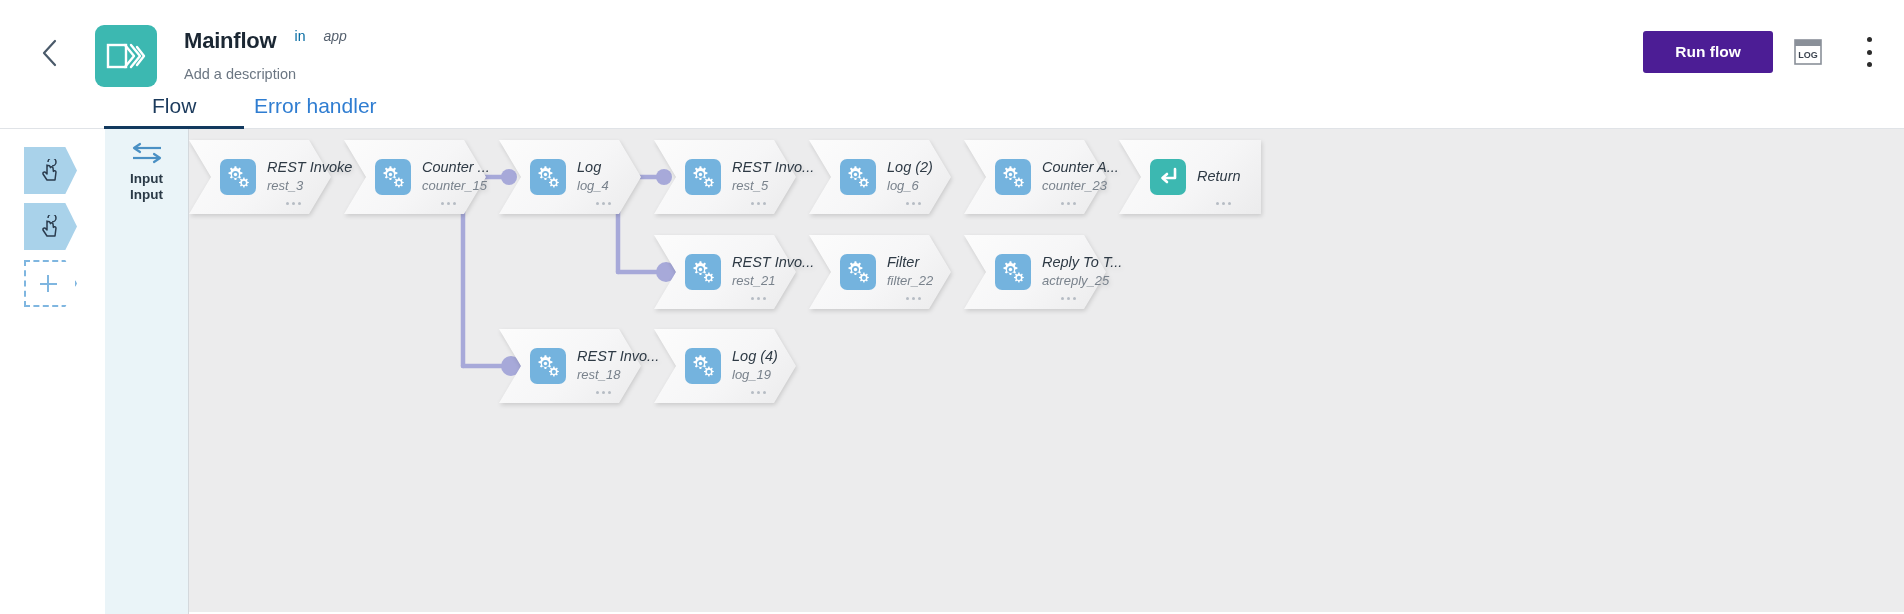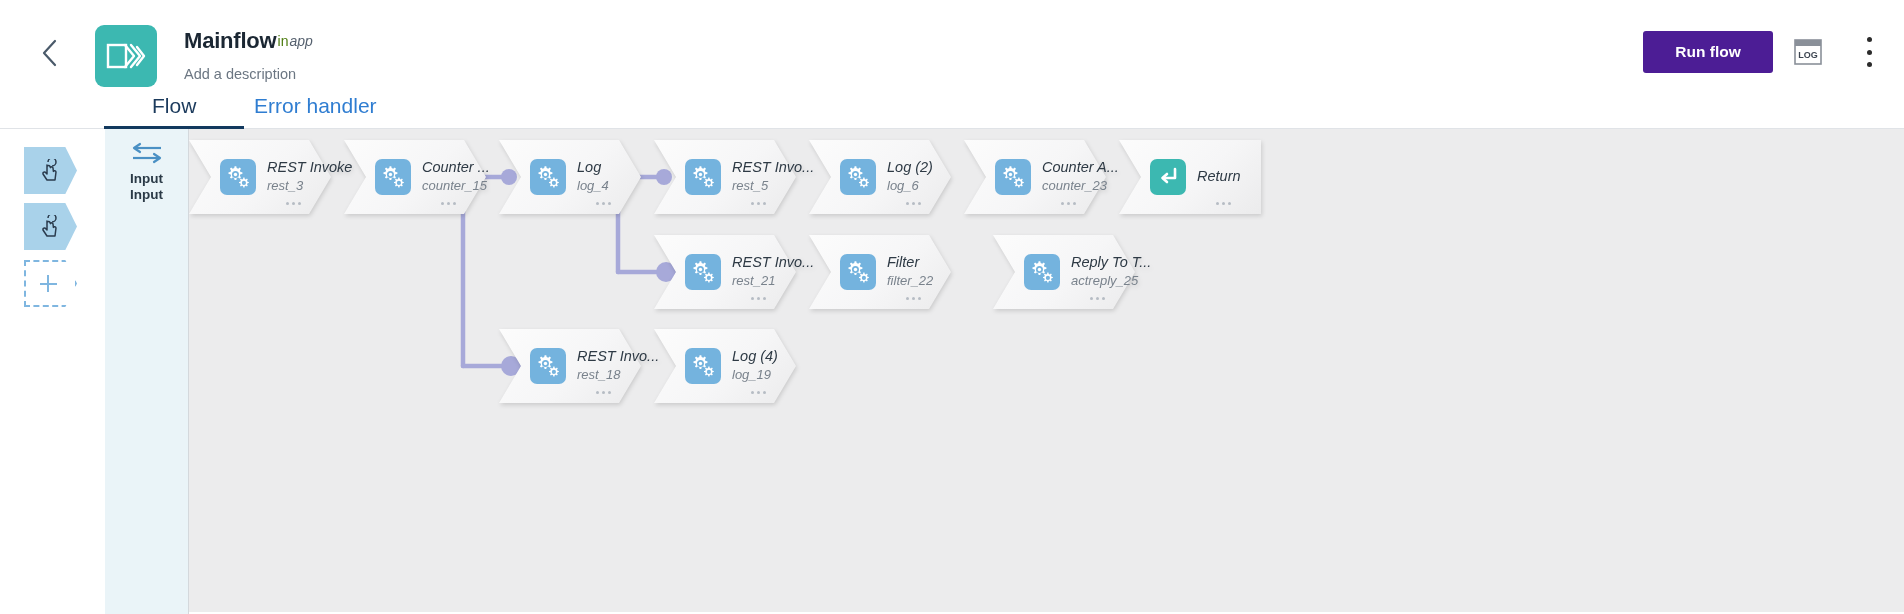--- a/index.html
+++ b/index.html
@@ -23,25 +23,25 @@
   .back-btn svg { display: block; }
 
   .app-logo {
     position: absolute; left: 95px; top: 25px; width: 62px; height: 62px;
     background: #3cb8b1; border-radius: 9px;
     display: flex; align-items: center; justify-content: center;
   }
   .app-logo svg { display: block; }
 
   .title-block { position: absolute; left: 184px; top: 28px; }
-  .title-line { display: flex; align-items: center; gap: 1px; }
+  .title-line { display: flex; align-items: flex-start; gap: 18px; }
   .title-main {
     font-size: 22px; font-weight: bold; color: #1b2733; letter-spacing: -0.2px;
   }
-  .title-in { font-size: 14px; color: #4d7c0f; }
+  .title-in { font-size: 14px; color: #0369a1; }
   .title-app { font-size: 14px; color: #55606e; font-style: italic; }
   .title-desc {
     margin-top: 12px; font-size: 14.5px; color: #6b7682;
   }
 
   .run-flow-btn {
     position: absolute; left: 1643px; top: 31px; width: 130px; height: 42px;
     background: #4c1d95; border: none; border-radius: 3px;
     color: #ffffff; font-size: 15.5px; font-weight: bold;
     font-family: "Liberation Sans", sans-serif;
@@ -461,21 +461,21 @@
           </svg>
         </div>
         <div class="node-title">Filter</div>
         <div class="node-sub">filter_22</div>
         <div class="node-dots">
           <i></i>
           <i></i>
           <i></i>
         </div>
       </div>
-      <div class="node" style="left: 804px; top: 106px; width: 142px;">
+      <div class="node" style="left: 775px; top: 106px; width: 142px;">
         <div class="node-bg"></div>
         <div class="node-icon">
           <svg width="26" height="26" viewBox="0 0 26 26">
   <g fill="#ffffff">
     <path d="M9.6 2.2 l1.7 0 .35 1.9 1.5 .62 1.6-1.1 1.2 1.2 -1.1 1.6 .62 1.5 1.9 .35 0 1.7 -1.9 .35 -.62 1.5 1.1 1.6 -1.2 1.2 -1.6-1.1 -1.5 .62 -.35 1.9 -1.7 0 -.35-1.9 -1.5-.62 -1.6 1.1 -1.2-1.2 1.1-1.6 -.62-1.5 -1.9-.35 0-1.7 1.9-.35 .62-1.5 -1.1-1.6 1.2-1.2 1.6 1.1 1.5-.62 Z"></path>
     <circle cx="10.45" cy="10.45" r="3.5" fill="#74b3de"></circle>
     <circle cx="10.45" cy="10.45" r="1.7" fill="#ffffff"></circle>
     <path d="M18.3 13.6 l1.2 0 .25 1.35 1.05 .44 1.15-.78 .85 .85 -.78 1.15 .44 1.05 1.35 .25 0 1.2 -1.35 .25 -.44 1.05 .78 1.15 -.85 .85 -1.15-.78 -1.05 .44 -.25 1.35 -1.2 0 -.25-1.35 -1.05-.44 -1.15 .78 -.85-.85 .78-1.15 -.44-1.05 -1.35-.25 0-1.2 1.35-.25 .44-1.05 -.78-1.15 .85-.85 1.15 .78 1.05-.44 Z"></path>
     <circle cx="18.9" cy="18.9" r="2.1" fill="#74b3de"></circle>
   </g>

